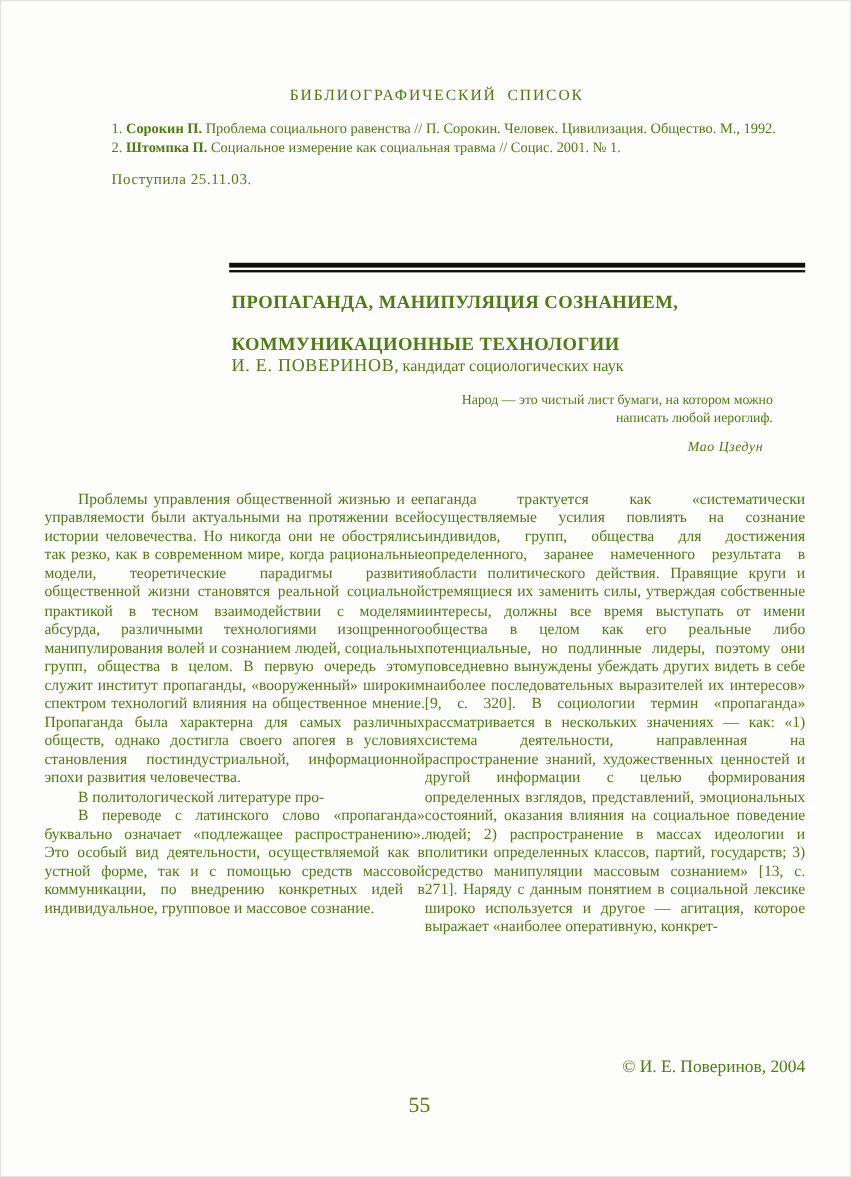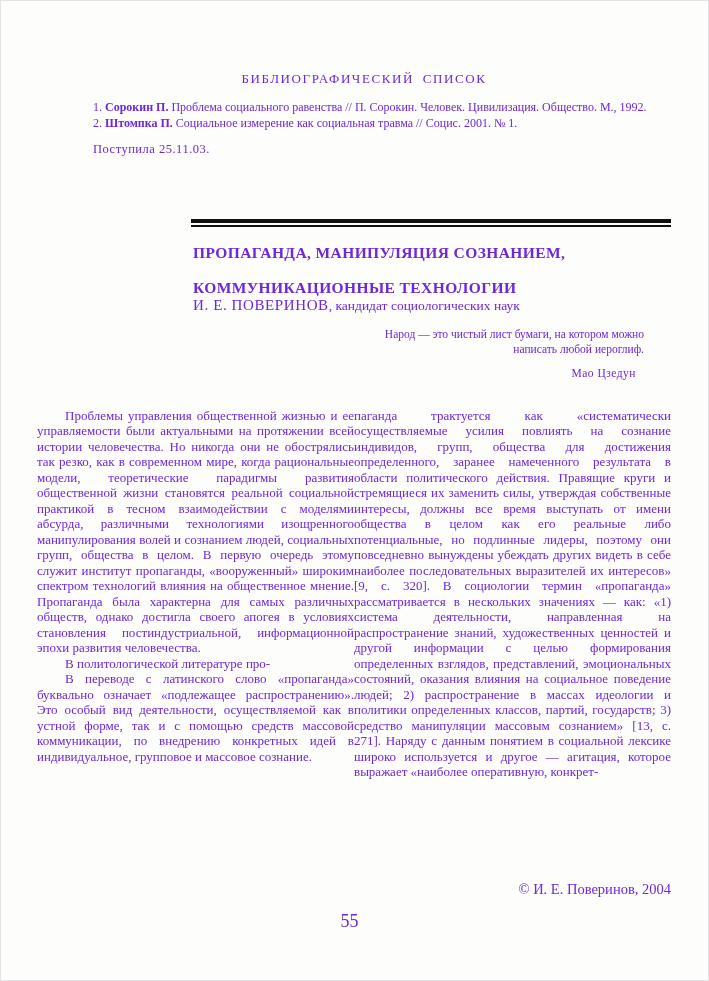--- a/index.html
+++ b/index.html
@@ -2,21 +2,21 @@
 <html><head>
 <meta charset="utf-8">
 <style>
   * { box-sizing: border-box; }
   html, body { margin: 0; padding: 0; background: #ffffff; }
   .page {
     position: relative;
     width: 709px;
     height: 981px;
     background: #fdfdfc;
-    color: #6d28d9;
+    color: #4d7c0f;
     font-family: "Liberation Serif", "DejaVu Serif", serif;
     padding: 0 37px 0 36px;
     border: 1px solid #e4e4e4;
     overflow: hidden;
   }
 
   
   .biblio { margin: 0 16px 0 36px; padding-top: 70px; }
   .biblio-heading {
     text-align: center;
@@ -56,20 +56,21 @@
   .author-name { font-size: 15px; letter-spacing: 0.6px; }
 
   .epigraph {
     width: 292px;
     margin: 13px 27px 0 auto;
     font-size: 11.5px;
     line-height: 14.5px;
     text-align: right;
   }
   .epigraph-attrib {
+    font-style: italic;
     letter-spacing: 0.5px;
     margin-top: 10px;
     padding-right: 8px;
   }
 
   
   .columns { display: flex; margin-top: 27px; }
   .col {
     flex: 1;
     height: 466px;

